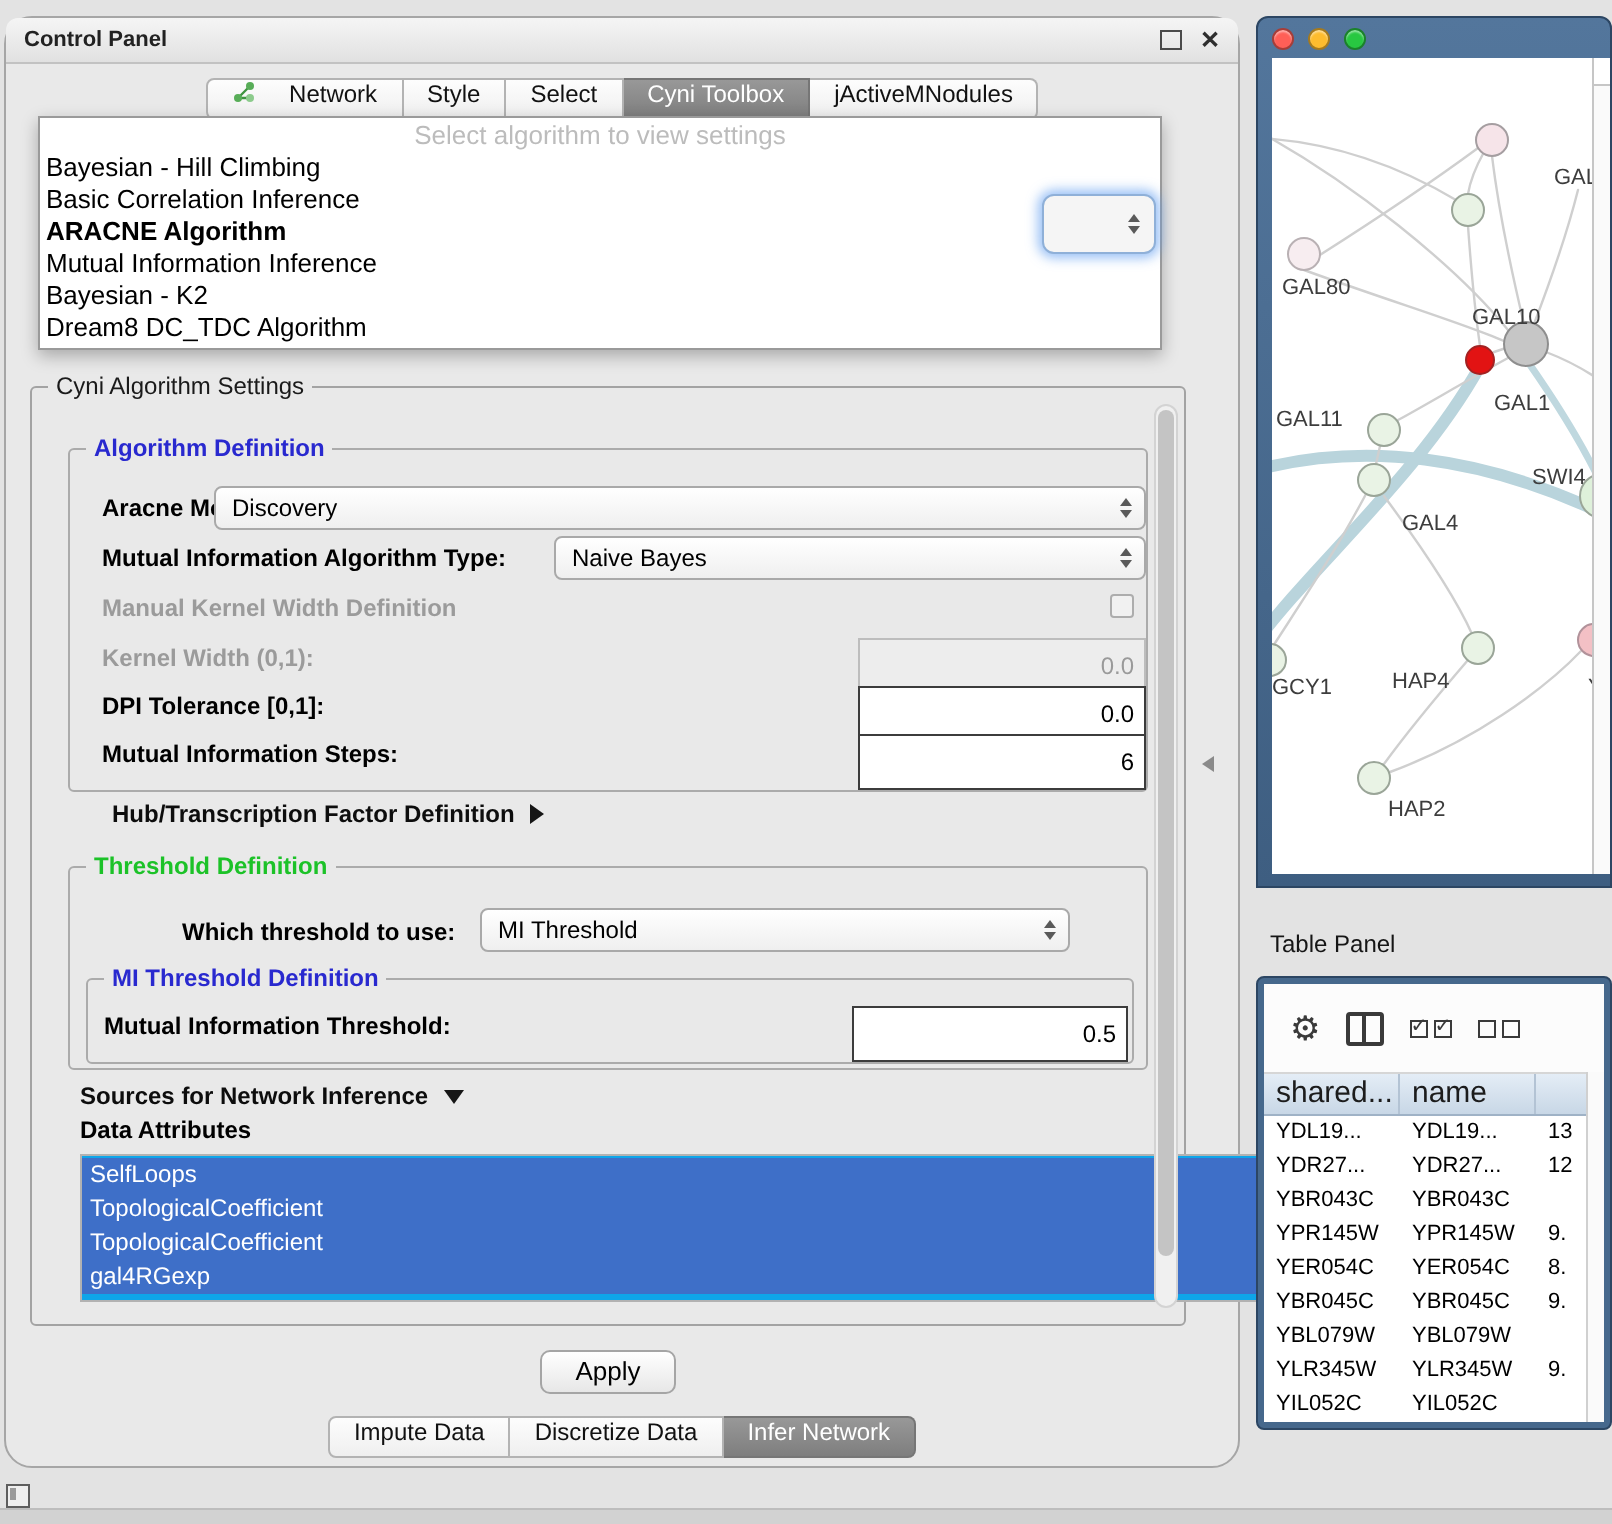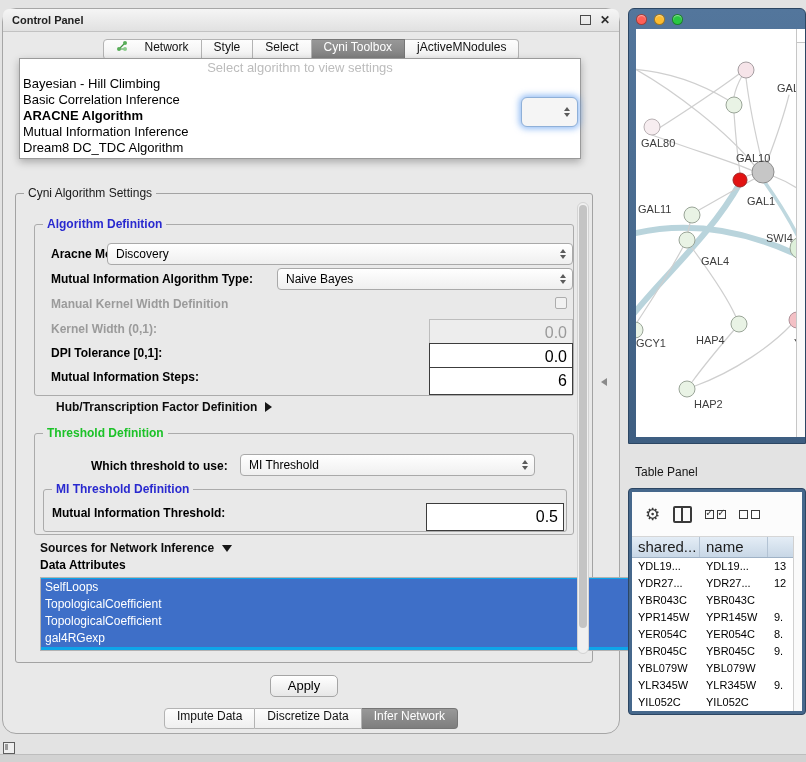--- a/index.html
+++ b/index.html
@@ -47,21 +47,21 @@
   .group-title{position:absolute;top:-8px;left:8px;background:#e9e9e9;padding:0 4px;font-size:12px;color:#1a1a1a;white-space:nowrap;}
   .fs{position:absolute;border:1px solid #ababab;border-radius:3px;box-sizing:border-box;}
   .fs-title{position:absolute;top:-8px;left:8px;background:#e9e9e9;padding:0 4px;font-size:12px;font-weight:bold;white-space:nowrap;}
   .fs-title.blue{color:#2929cf;}
   .fs-title.green{color:#1cc228;}
   .lbl{position:absolute;font-size:12px;font-weight:bold;color:#000;white-space:nowrap;}
   .lbl.disabled{color:#9b9b9b;}
   .combo{position:absolute;height:22px;background:linear-gradient(#ffffff,#efefef);border:1px solid #a9a9a9;border-radius:4px;
       font-size:12px;color:#000;display:flex;align-items:center;padding:0 20px 0 8px;box-sizing:border-box;}
   .combo .stepper{position:absolute;right:6px;top:50%;transform:translateY(-50%);}
-  .txt{position:absolute;height:28px;border:1px solid #3c3c3c;background:#fff;font-size:16px;color:#000;
+  .txt{position:absolute;height:28px;border:1px solid #3c3c3c;background:#fff;font-size:12px;color:#000;
       text-align:right;padding:0 5px;box-sizing:border-box;font-family:"Liberation Sans",sans-serif;}
   .txt.disabled{border-color:#bdbdbd;background:#ededed;color:#9a9a9a;}
   .chk{position:absolute;width:12px;height:12px;border:1px solid #adadad;background:#f1f1f1;border-radius:2px;box-sizing:border-box;}
   .toggle-row{position:absolute;display:flex;align-items:center;gap:8px;font-size:12px;font-weight:bold;color:#0d0d0d;white-space:nowrap;}
   .listbox{position:absolute;left:24px;top:383px;width:608px;height:74px;background:#0ea5e9;border:1px solid #b2b2b2;overflow:hidden;box-sizing:border-box;padding-left:24px;}
   .list-items{position:absolute;left:0;top:1px;right:12px;}
   .list-item{height:17px;line-height:17px;font-size:12px;padding-left:4px;color:#000;white-space:nowrap;}
   .list-item.selected{background:#3e6fc8;color:#fff;}
   .list-scroll{position:absolute;right:0;top:0;bottom:0;width:12px;background:#f3f3f3;border-left:1px solid #d2d2d2;}
   .settings-scroll{position:absolute;right:3px;top:8px;bottom:8px;width:12px;background:#f0f0f0;border:1px solid #d3d3d3;border-radius:6px;box-sizing:border-box;}
@@ -138,20 +138,21 @@
         <span>jActiveMNodules</span>
       </div>
     </div>
 
   <div class="algo-popup" id="algo-popup">
       <div class="popup-placeholder">Select algorithm to view settings</div>
       <div class="popup-item">Bayesian - Hill Climbing</div>
       <div class="popup-item">Basic Correlation Inference</div>
       <div class="popup-item bold">ARACNE Algorithm</div>
       <div class="popup-item">Mutual Information Inference</div>
+      <div class="popup-item">Bayesian - K2</div>
       <div class="popup-item">Dream8 DC_TDC Algorithm</div>
     </div>
 
   <div class="combo-ghost">
     <span class="stepper">
       <span class="tri-up"></span>
         <span class="tri-dn"></span>
     </span>
   </div>
 

